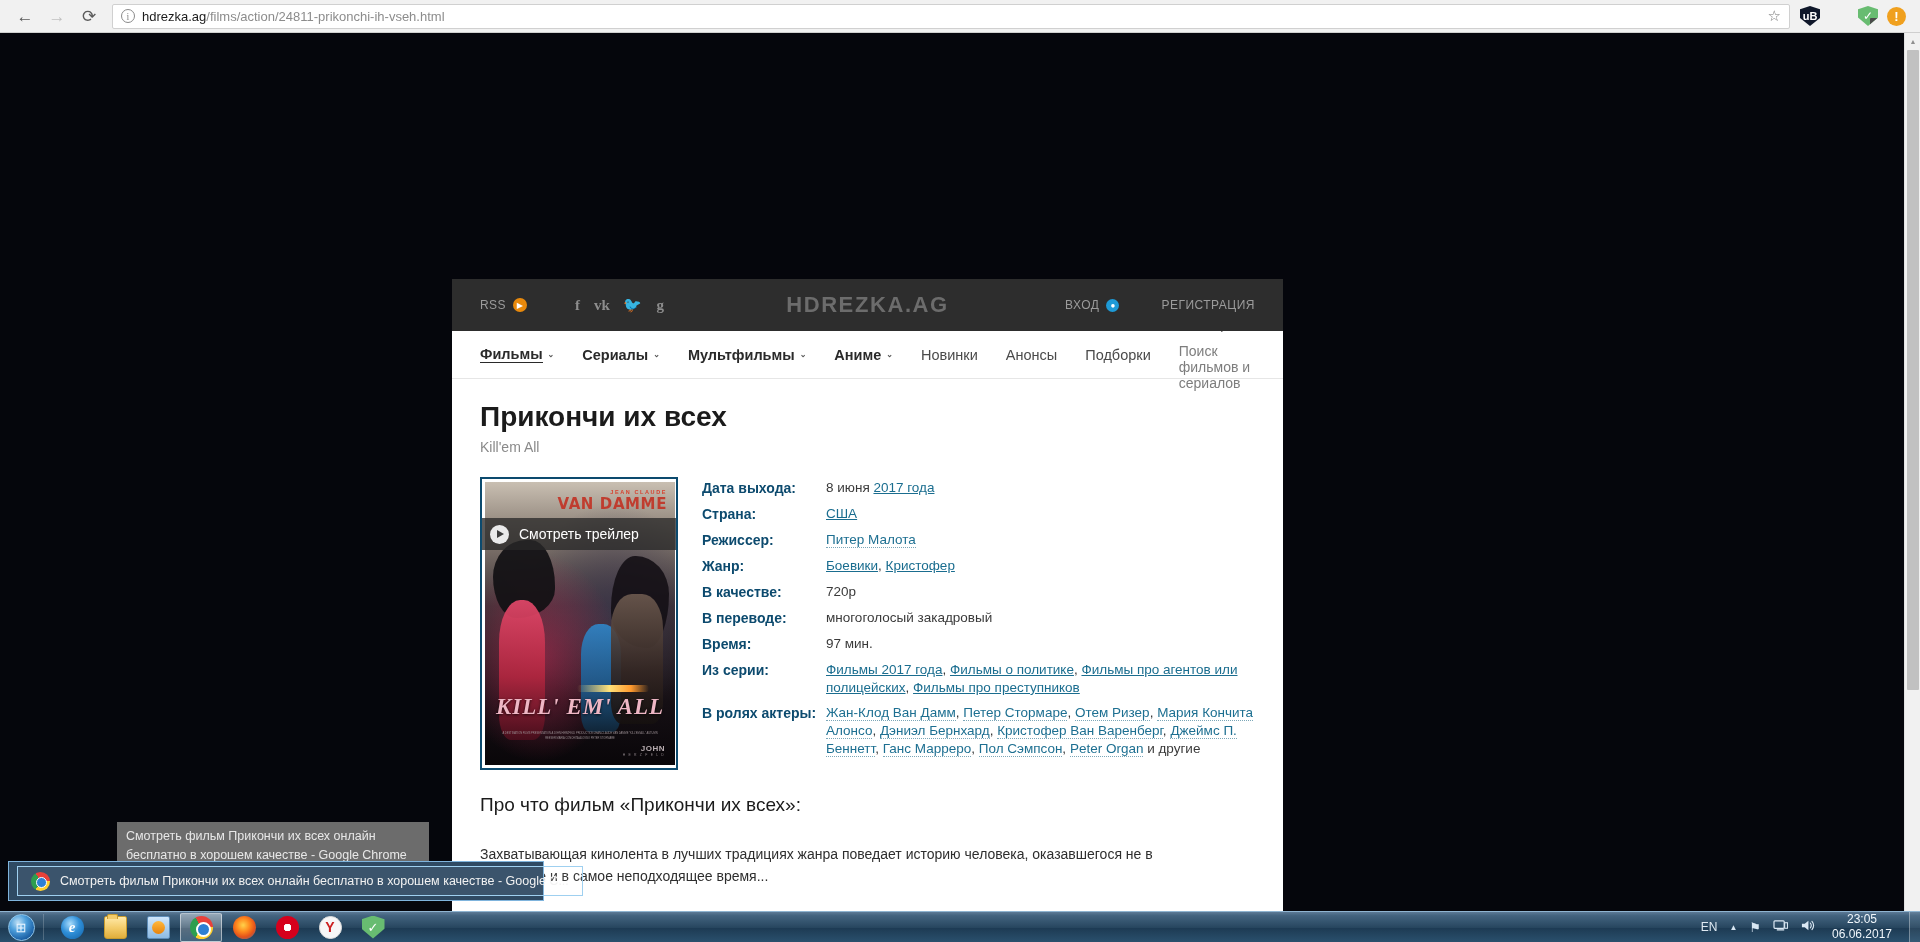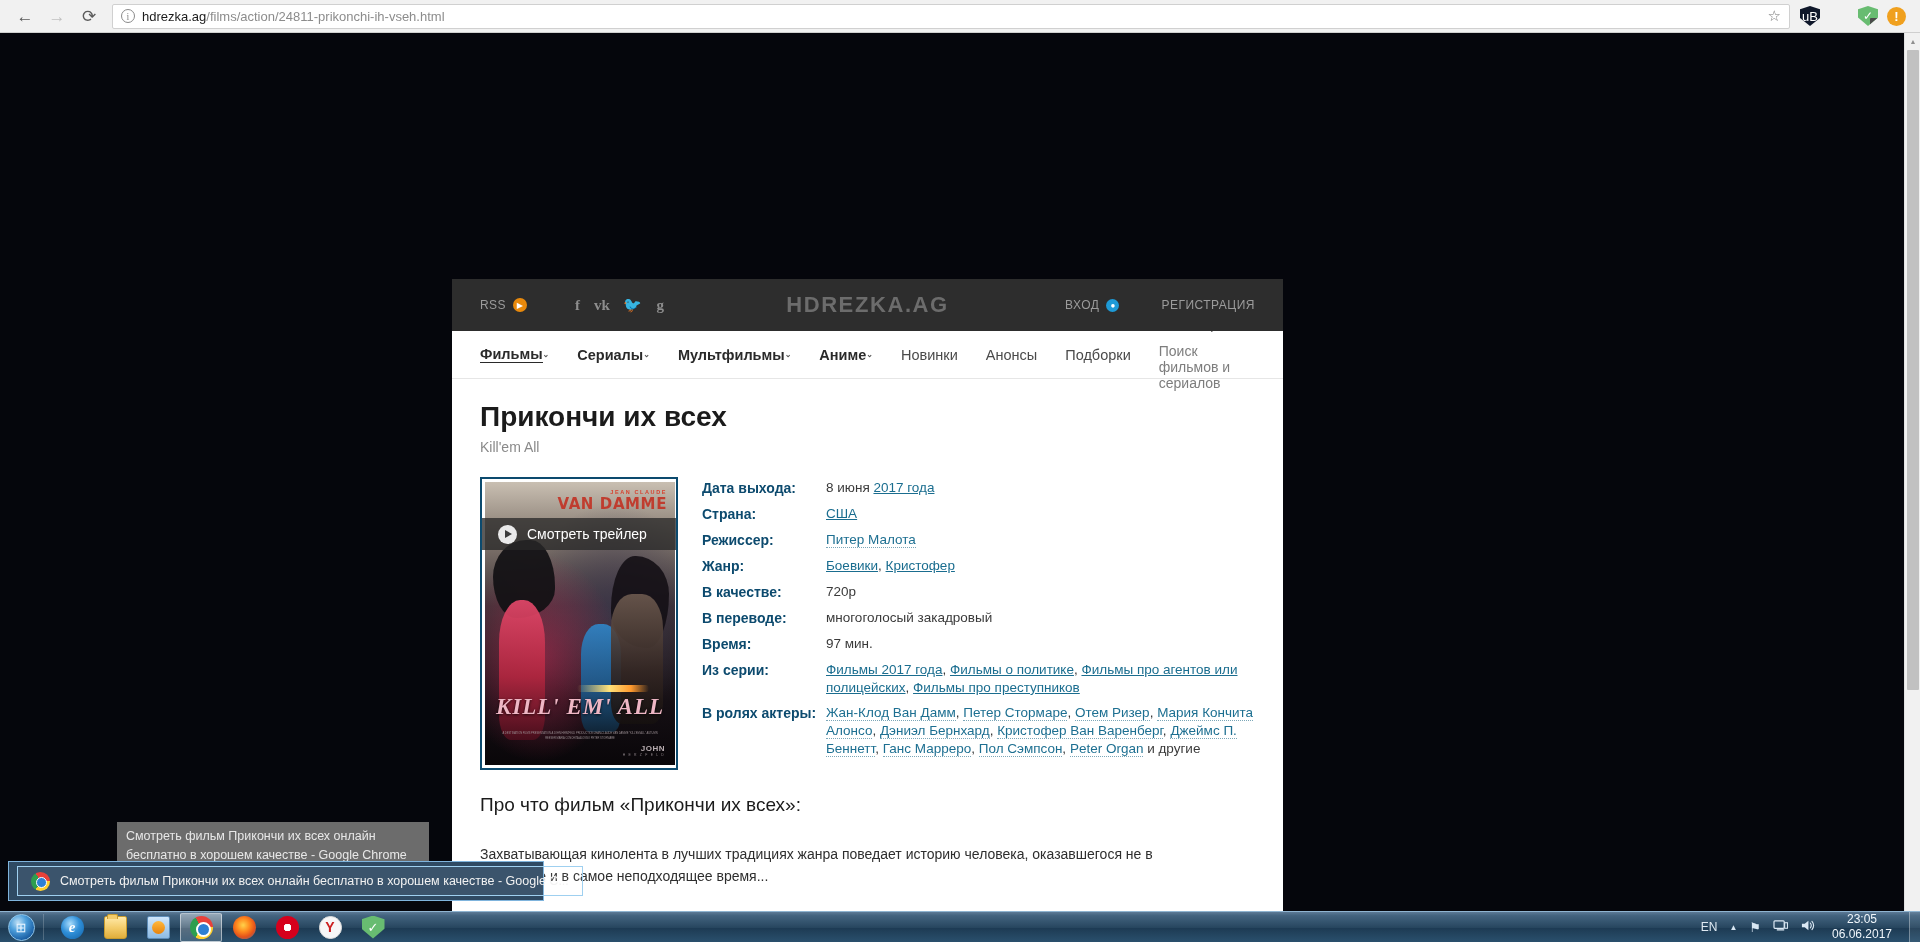--- a/index.html
+++ b/index.html
@@ -41,21 +41,21 @@
     margin-left: 7px; font-size: 13px; color: #8c8c8c;
     white-space: nowrap; overflow: hidden;
   }
   .url-text .host { color: #1c1c1c; }
   .star-btn { margin-left: auto; font-size: 15px; color: #777; }
   .ext-icons { display: flex; align-items: center; gap: 9px; padding-right: 14px; }
   .ext { width: 20px; height: 20px; position: relative; display: block; }
   .ext-shield-gray {
     background: #0f172a;
     clip-path: polygon(50% 0%, 100% 16%, 100% 60%, 50% 100%, 0% 60%, 0% 16%);
-    color: #fff; font-size: 13px; font-weight: normal;
+    color: #fff; font-size: 11px; font-weight: bold;
     display: flex; align-items: center; justify-content: center;
     font-family: "Liberation Sans", sans-serif;
   }
   .ext-flame {
     width: 17px; height: 18px; margin-top: 1px;
     background: radial-gradient(circle at 50% 68%, #ffd24a 0%, #ff9c12 38%, #e8470f 72%, #c02a06 100%);
     border-radius: 50% 50% 45% 45% / 62% 62% 38% 38%;
   }
   .ext-adguard {
     background: #68bc71;
@@ -136,21 +136,21 @@
     width: 13px; height: 13px; border-radius: 50%;
     background: #1e9ad6; color: #fff; font-size: 8px;
     display: flex; align-items: center; justify-content: center;
   }
 
   .nav {
     height: 48px; background: #fff; border-bottom: 1px solid #e6e6e6;
     display: flex; align-items: center; padding: 0 28px;
   }
   .nav-item {
-    display: flex; align-items: center; 
+    display: flex; align-items: center; gap: 5px;
     margin-right: 28px; font-size: 14.5px; color: #2a2a2a;
   }
   .nav-item.bold { font-weight: bold; }
   .nav-item.active .nav-label {
     border-bottom: 1px solid #2a2a2a;
   }
   .nav-item.plain { color: #4a4a4a; font-weight: normal; }
   .caret { font-size: 8px; color: #555; }
   .search {
     margin-left: auto; display: flex; align-items: center; gap: 8px; flex-direction: column;
@@ -232,21 +232,21 @@
   }
   .poster-studio {
     position: absolute; right: 10px; bottom: 8px; text-align: right;
   }
   .ps-main { font-size: 8px; font-weight: bold; color: #b9aeb2; letter-spacing: .5px; }
   .ps-sub { font-size: 3.4px; color: #8c8287; letter-spacing: 1.2px; }
 
   .trailer-bar {
     position: absolute; left: 0; right: 0; top: 39px;
     height: 32px; background: rgba(40,40,40,.76);
-    display: flex; align-items: center; padding-left: 16px; gap: 10px;
+    display: flex; align-items: center; padding-left: 8px; gap: 10px;
   }
   .play-circle {
     width: 19px; height: 19px; border-radius: 50%; background: #eaeaea;
     display: flex; align-items: center; justify-content: center;
   }
   .play-tri {
     width: 0; height: 0;
     border-left: 7px solid #3c3c3c;
     border-top: 4.5px solid transparent;
     border-bottom: 4.5px solid transparent;

